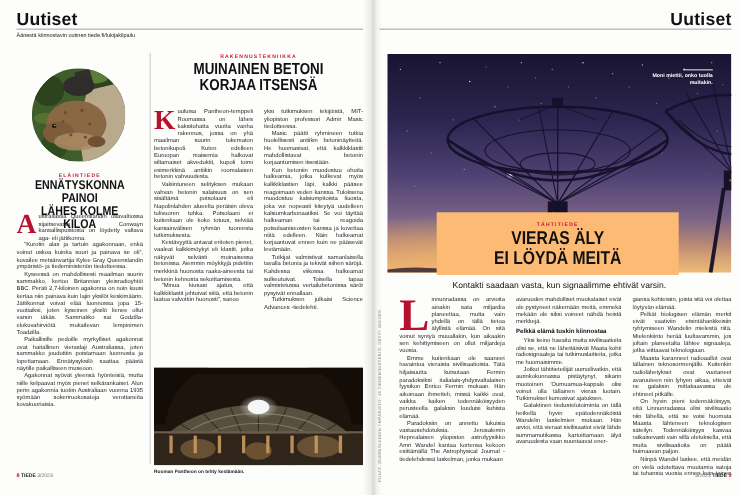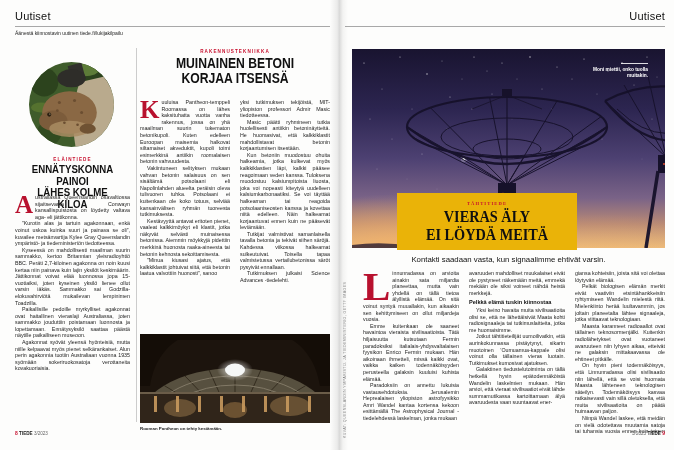--- a/index.html
+++ b/index.html
@@ -1,20 +1,20 @@
 <!DOCTYPE html>
 <html lang="fi"><head>
 <meta charset="utf-8">
 <style>
   html,body{margin:0;padding:0;background:#cfcdc9;}
   #spread{position:relative;width:674px;height:450px;margin:0 auto;background:#fdfdfc;
     font-family:"Liberation Sans",sans-serif;overflow:hidden;box-shadow:0 0 8px rgba(0,0,0,.4);}
   .gutter{position:absolute;left:330px;top:0;width:18px;height:450px;pointer-events:none;
     background:linear-gradient(90deg,rgba(0,0,0,0),rgba(0,0,0,.07) 40%,rgba(0,0,0,.14) 52%,rgba(0,0,0,.04) 72%,rgba(0,0,0,0));}
-  .hdr{position:absolute;top:10px;font-size:11px;font-weight:normal;color:#111;letter-spacing:.2px;}
+  .hdr{position:absolute;top:10px;font-size:16px;font-weight:bold;color:#111;letter-spacing:.2px;}
   #hdrL{left:15px;}
   #hdrR{left:345px;width:320px;text-align:right;}
   .hrule{position:absolute;top:26px;height:1px;background:#a8a8a8;}
   #ruleL{left:15px;width:315px;}
   #ruleR{left:345px;width:320px;}
   .tagline{position:absolute;left:15px;top:30px;font-size:5px;color:#222;}
   .vrule{position:absolute;left:136px;top:48px;width:1px;height:374px;background:#cccccc;}
   .kicker{font-size:4.6px;font-weight:bold;letter-spacing:1.1px;color:#c8102e;text-align:center;}
   .headline{font-weight:bold;color:#101010;text-align:center;transform:scaleX(.84);}
   .bodytext{font-size:5.3px;line-height:6.6px;text-align:justify;color:#1d1d1d;}
@@ -35,21 +35,21 @@
   #concHead{position:absolute;left:140px;top:56px;width:190px;font-size:14.5px;line-height:14.5px;}
   #concCol1{position:absolute;left:140px;top:99px;width:90px;height:231px;overflow:hidden;}
   #concCol2{position:absolute;left:240px;top:99px;width:90px;height:231px;overflow:hidden;}
   .pantheon{position:absolute;left:140px;top:334px;width:190px;height:89px;overflow:hidden;}
   #concCap{position:absolute;left:140px;top:426px;width:190px;font-size:4.4px;font-weight:bold;color:#222;}
   
   .skyphoto{position:absolute;left:352px;top:49px;width:313px;height:199px;overflow:hidden;}
   #photoCapRule{position:absolute;left:621px;top:63px;width:27px;height:1px;background:rgba(255,255,255,.85);}
   #photoCap{position:absolute;left:580px;top:67px;width:68px;text-align:right;font-size:4.8px;
     line-height:6px;font-weight:bold;color:#ffffff;}
-  #whiteBox{position:absolute;left:397px;top:193px;width:180px;height:57px;background:#eab308;text-align:center;font-family:Liberation Serif, serif;}
+  #whiteBox{position:absolute;left:397px;top:193px;width:220px;height:57px;background:#fdba74;text-align:center;}
   #whiteBox .kicker{margin-top:8px;}
   #alienHead{margin-top:2px;font-size:17px;line-height:17.5px;}
   #standfirst{position:absolute;left:352px;top:255px;width:313px;text-align:center;font-size:7.8px;color:#111;}
   #aCol1{position:absolute;left:363px;top:270px;width:96px;height:163px;overflow:hidden;}
   #aCol2{position:absolute;left:469px;top:270px;width:96px;height:163px;overflow:hidden;}
   #aCol3{position:absolute;left:575px;top:270px;width:90px;height:163px;overflow:hidden;}
   #credit{position:absolute;left:343px;top:278px;height:160px;font-size:3.6px;color:#8a8a8a;
     letter-spacing:.4px;writing-mode:vertical-rl;transform:rotate(180deg);}
   
   .footer{position:absolute;top:430px;font-size:4.6px;color:#666;}

